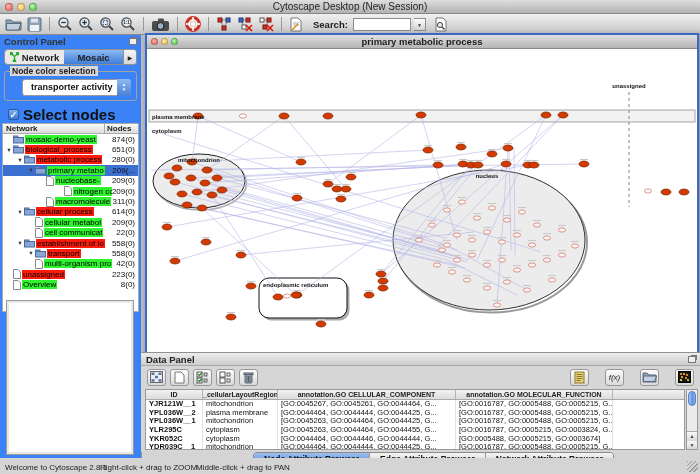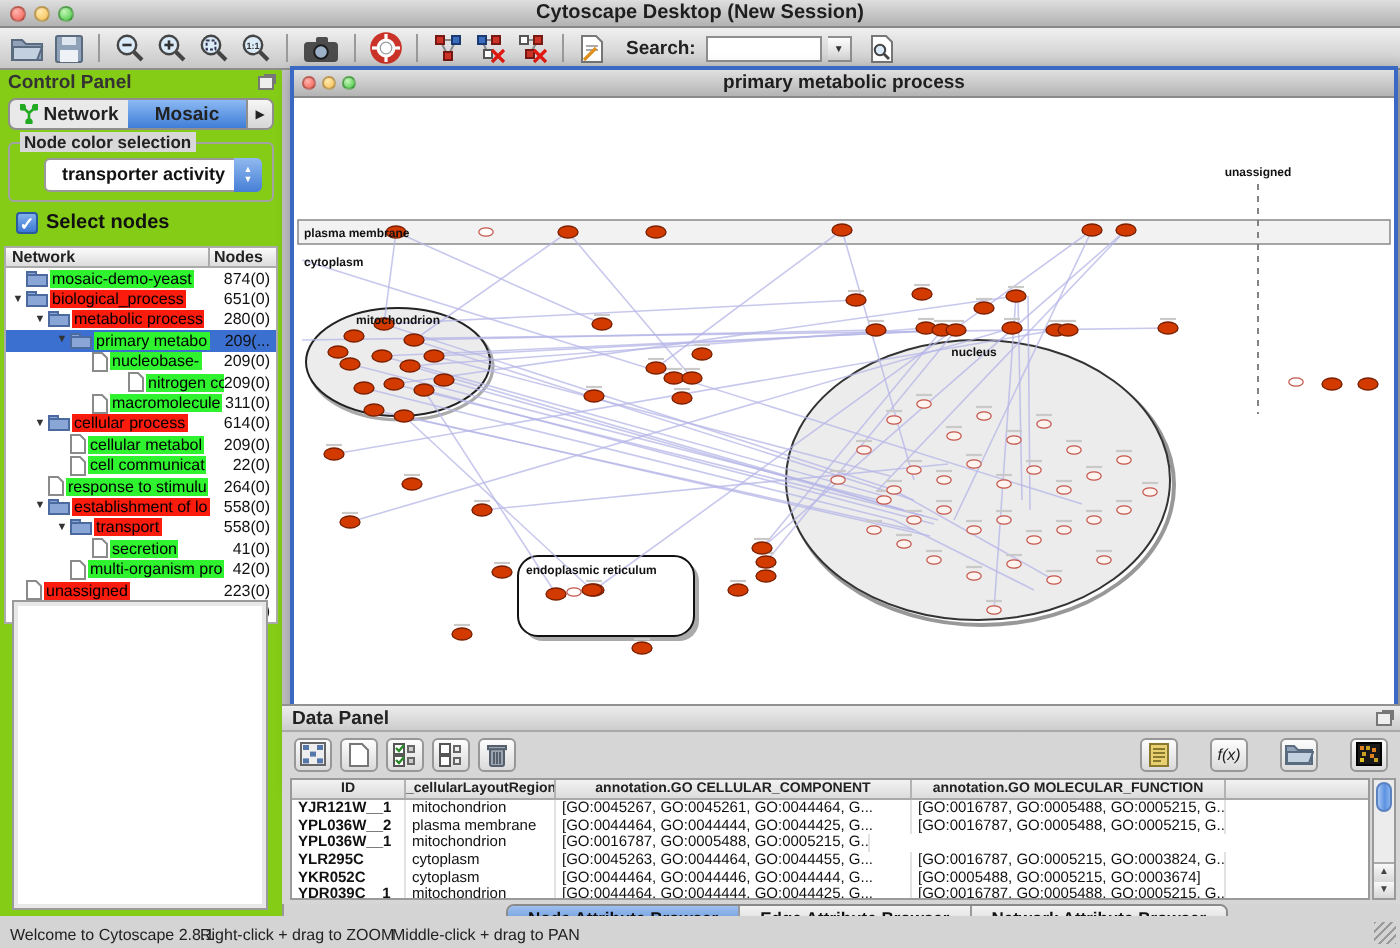--- a/index.html
+++ b/index.html
@@ -3,40 +3,40 @@
 <meta charset="utf-8">
 <style>
   html,body{margin:0;padding:0;background:#888;}
   *{box-sizing:border-box;}
   #app{position:relative;width:700px;height:474px;background:#d4d4d4;
        font-family:"Liberation Sans",sans-serif;overflow:hidden;
        -webkit-font-smoothing:antialiased;}
   
   .titlebar{position:absolute;top:0;left:0;width:700px;height:14px;
     background:linear-gradient(#dedede,#b2b2b2);border-bottom:1px solid #878787;
-    text-align:center;font-size:10px;font-weight:bold;color:#1e1e1e;line-height:14px;}
+    text-align:center;font-size:10px;font-weight:normal;color:#1e1e1e;line-height:14px;}
   .lights{position:absolute;left:5px;top:3px;display:flex;gap:4px;}
   .light{width:8px;height:8px;border-radius:50%;border:1px solid rgba(0,0,0,.25);}
   .light.red{background:radial-gradient(circle at 35% 30%,#ffb3ad,#f35f51);}
   .light.yellow{background:radial-gradient(circle at 35% 30%,#ffe9ad,#f5bd4f);}
   .light.green{background:radial-gradient(circle at 35% 30%,#c4f6b9,#44c83f);}
   
   .toolbar{position:absolute;top:14px;left:0;width:700px;height:21px;
     background:linear-gradient(#f0f0f0,#c7c7c7);border-bottom:1px solid #8e8e8e;
     display:flex;align-items:center;padding:0 4px;gap:3px;}
   .tbtn{height:18px;display:flex;align-items:center;justify-content:center;padding:0 1px;}
   .sep{width:1px;height:14px;background:#9a9a9a;margin:0 3px;}
   .search-label{font-size:9.5px;font-weight:bold;color:#222;margin-left:6px;}
   .search-input{width:58px;height:13px;border:1px solid #8e8e8e;background:#fff;
     font-size:9px;font-family:"Liberation Sans",sans-serif;padding:0 2px;margin-left:2px;}
   .search-arrow{width:12px;height:13px;border:1px solid #8e8e8e;border-left:none;
     background:linear-gradient(#fdfdfd,#d3d3d3);font-size:5px;line-height:12px;text-align:center;color:#333;}
   
   .control-panel{position:absolute;top:35px;left:0;width:142px;bottom:16px;
-    background:#84cc16;border-right:1px solid #989898;}
+    background:#3b82f6;border-right:1px solid #989898;}
   .panel-title{height:13px;font-size:9.5px;font-weight:bold;color:#333;
     padding-left:4px;line-height:13px;position:relative;}
   .float-ic{position:absolute;right:4px;top:3px;width:8px;height:7px;
     border:1px solid #777;background:#eee;box-shadow:2px -2px 0 -1px #777;}
   .cp-tabs{position:absolute;top:14px;left:4px;right:4px;height:16px;display:flex;
     border:1px solid #8f8f8f;border-radius:4px;background:#e9e9e9;overflow:hidden;}
   .cp-tab{flex:1;display:flex;align-items:center;justify-content:center;gap:3px;
     font-size:9.5px;font-weight:bold;color:#222;}
   .cp-tab.sel{background:linear-gradient(#8cb9f2,#3f7ed8);}
   .cp-tab-arrow{width:13px;border-left:1px solid #8f8f8f;display:flex;align-items:center;
@@ -49,21 +49,21 @@
     border:1px solid #999;border-radius:3px;font-size:9px;font-weight:bold;
     line-height:15px;padding-left:8px;color:#111;margin-left:12px;}
   .combo-stepper{position:absolute;right:-1px;top:-1px;width:14px;height:17px;
     background:linear-gradient(#90b9ef,#477fd6);border-radius:0 3px 3px 0;
     display:flex;flex-direction:column;align-items:center;justify-content:center;
     color:#fff;font-size:4.5px;line-height:4.5px;}
   .check-row{position:absolute;top:71px;left:8px;display:flex;align-items:center;gap:4px;}
   .checkbox{width:11px;height:11px;border-radius:2px;border:1px solid #2a5aa4;
     background:linear-gradient(#82b1ec,#3c79d3);color:#fff;font-size:9px;
     line-height:10px;text-align:center;font-weight:bold;}
-  .check-label{font-size:10px;font-weight:bold;color:#111;}
+  .check-label{font-size:15px;font-weight:bold;color:#111;}
   .tree-header{position:absolute;top:88px;left:2px;right:2px;height:11px;display:flex;
     background:linear-gradient(#fbfbfb,#dcdcdc);border:1px solid #ababab;
     font-size:8px;font-weight:bold;color:#222;}
   .tree-header .th1{flex:1;padding-left:3px;border-right:1px solid #ababab;line-height:10px;}
   .tree-header .th2{width:33px;padding-left:2px;line-height:10px;}
   .tree{position:absolute;top:99px;left:2px;right:2px;height:178px;background:#fff;
     border:1px solid #ababab;border-top:none;overflow:hidden;font-size:8px;}
   .tree-row{height:10.4px;display:flex;align-items:center;white-space:nowrap;}
   .tree-row.sel{background:#3b6fd0;}
   .tri{width:8px;font-size:5.5px;color:#333;text-align:center;flex-shrink:0;}
@@ -409,60 +409,40 @@
           <span class="tri"></span>
           <span class="ticon">
             <svg width="8" height="10">
               <path d="M.5 .5h4.5l2.5 2.5v6.5H.5z" fill="#fff" stroke="#8a8a8a"></path>
             </svg>
           </span>
           <span class="chip green">cell communicat</span>
           <span class="tcount">22(0)</span>
         </div>
         <div class="tree-row" style="padding-left: 13px;">
-          <span class="tri"></span>
-          <span class="ticon">
-            <svg width="8" height="10">
-              <path d="M.5 .5h4.5l2.5 2.5v6.5H.5z" fill="#fff" stroke="#8a8a8a"></path>
-            </svg>
-          </span>
-          <span class="chip green">response to stimulu</span>
-          <span class="tcount">264(0)</span>
-        </div>
-        <div class="tree-row" style="padding-left: 13px;">
           <span class="tri">▼</span>
           <span class="ticon">
             <svg width="11" height="9">
               <rect x=".5" y="1" width="4.5" height="2.5" fill="#8aa6d6" stroke="#4a6aa0"></rect>
               <rect x=".5" y="2.5" width="10" height="5.5" fill="#8aa6d6" stroke="#4a6aa0"></rect>
             </svg>
           </span>
           <span class="chip red">establishment of lo</span>
           <span class="tcount">558(0)</span>
         </div>
         <div class="tree-row" style="padding-left: 24px;">
           <span class="tri">▼</span>
           <span class="ticon">
             <svg width="11" height="9">
               <rect x=".5" y="1" width="4.5" height="2.5" fill="#8aa6d6" stroke="#4a6aa0"></rect>
               <rect x=".5" y="2.5" width="10" height="5.5" fill="#8aa6d6" stroke="#4a6aa0"></rect>
             </svg>
           </span>
           <span class="chip red">transport</span>
           <span class="tcount">558(0)</span>
-        </div>
-        <div class="tree-row" style="padding-left: 35px;">
-          <span class="tri"></span>
-          <span class="ticon">
-            <svg width="8" height="10">
-              <path d="M.5 .5h4.5l2.5 2.5v6.5H.5z" fill="#fff" stroke="#8a8a8a"></path>
-            </svg>
-          </span>
-          <span class="chip green">secretion</span>
-          <span class="tcount">41(0)</span>
         </div>
         <div class="tree-row" style="padding-left: 24px;">
           <span class="tri"></span>
           <span class="ticon">
             <svg width="8" height="10">
               <path d="M.5 .5h4.5l2.5 2.5v6.5H.5z" fill="#fff" stroke="#8a8a8a"></path>
             </svg>
           </span>
           <span class="chip green">multi-organism pro</span>
           <span class="tcount">42(0)</span>
@@ -840,20 +820,21 @@
           <div class="dp-row">
             <div class="c0">YPL036W__2</div>
             <div class="c1">plasma membrane</div>
             <div class="c2">[GO:0044464, GO:0044444, GO:0044425, G...</div>
             <div class="c3">[GO:0016787, GO:0005488, GO:0005215, G...</div>
             <div class="cf"></div>
           </div>
           <div class="dp-row">
             <div class="c0">YPL036W__1</div>
             <div class="c1">mitochondrion</div>
+            <div class="c2">[GO:0045263, GO:0044464, GO:0044425, G...</div>
             <div class="c3">[GO:0016787, GO:0005488, GO:0005215, G...</div>
             <div class="cf"></div>
           </div>
           <div class="dp-row">
             <div class="c0">YLR295C</div>
             <div class="c1">cytoplasm</div>
             <div class="c2">[GO:0045263, GO:0044464, GO:0044455, G...</div>
             <div class="c3">[GO:0016787, GO:0005215, GO:0003824, G...</div>
             <div class="cf"></div>
           </div>

